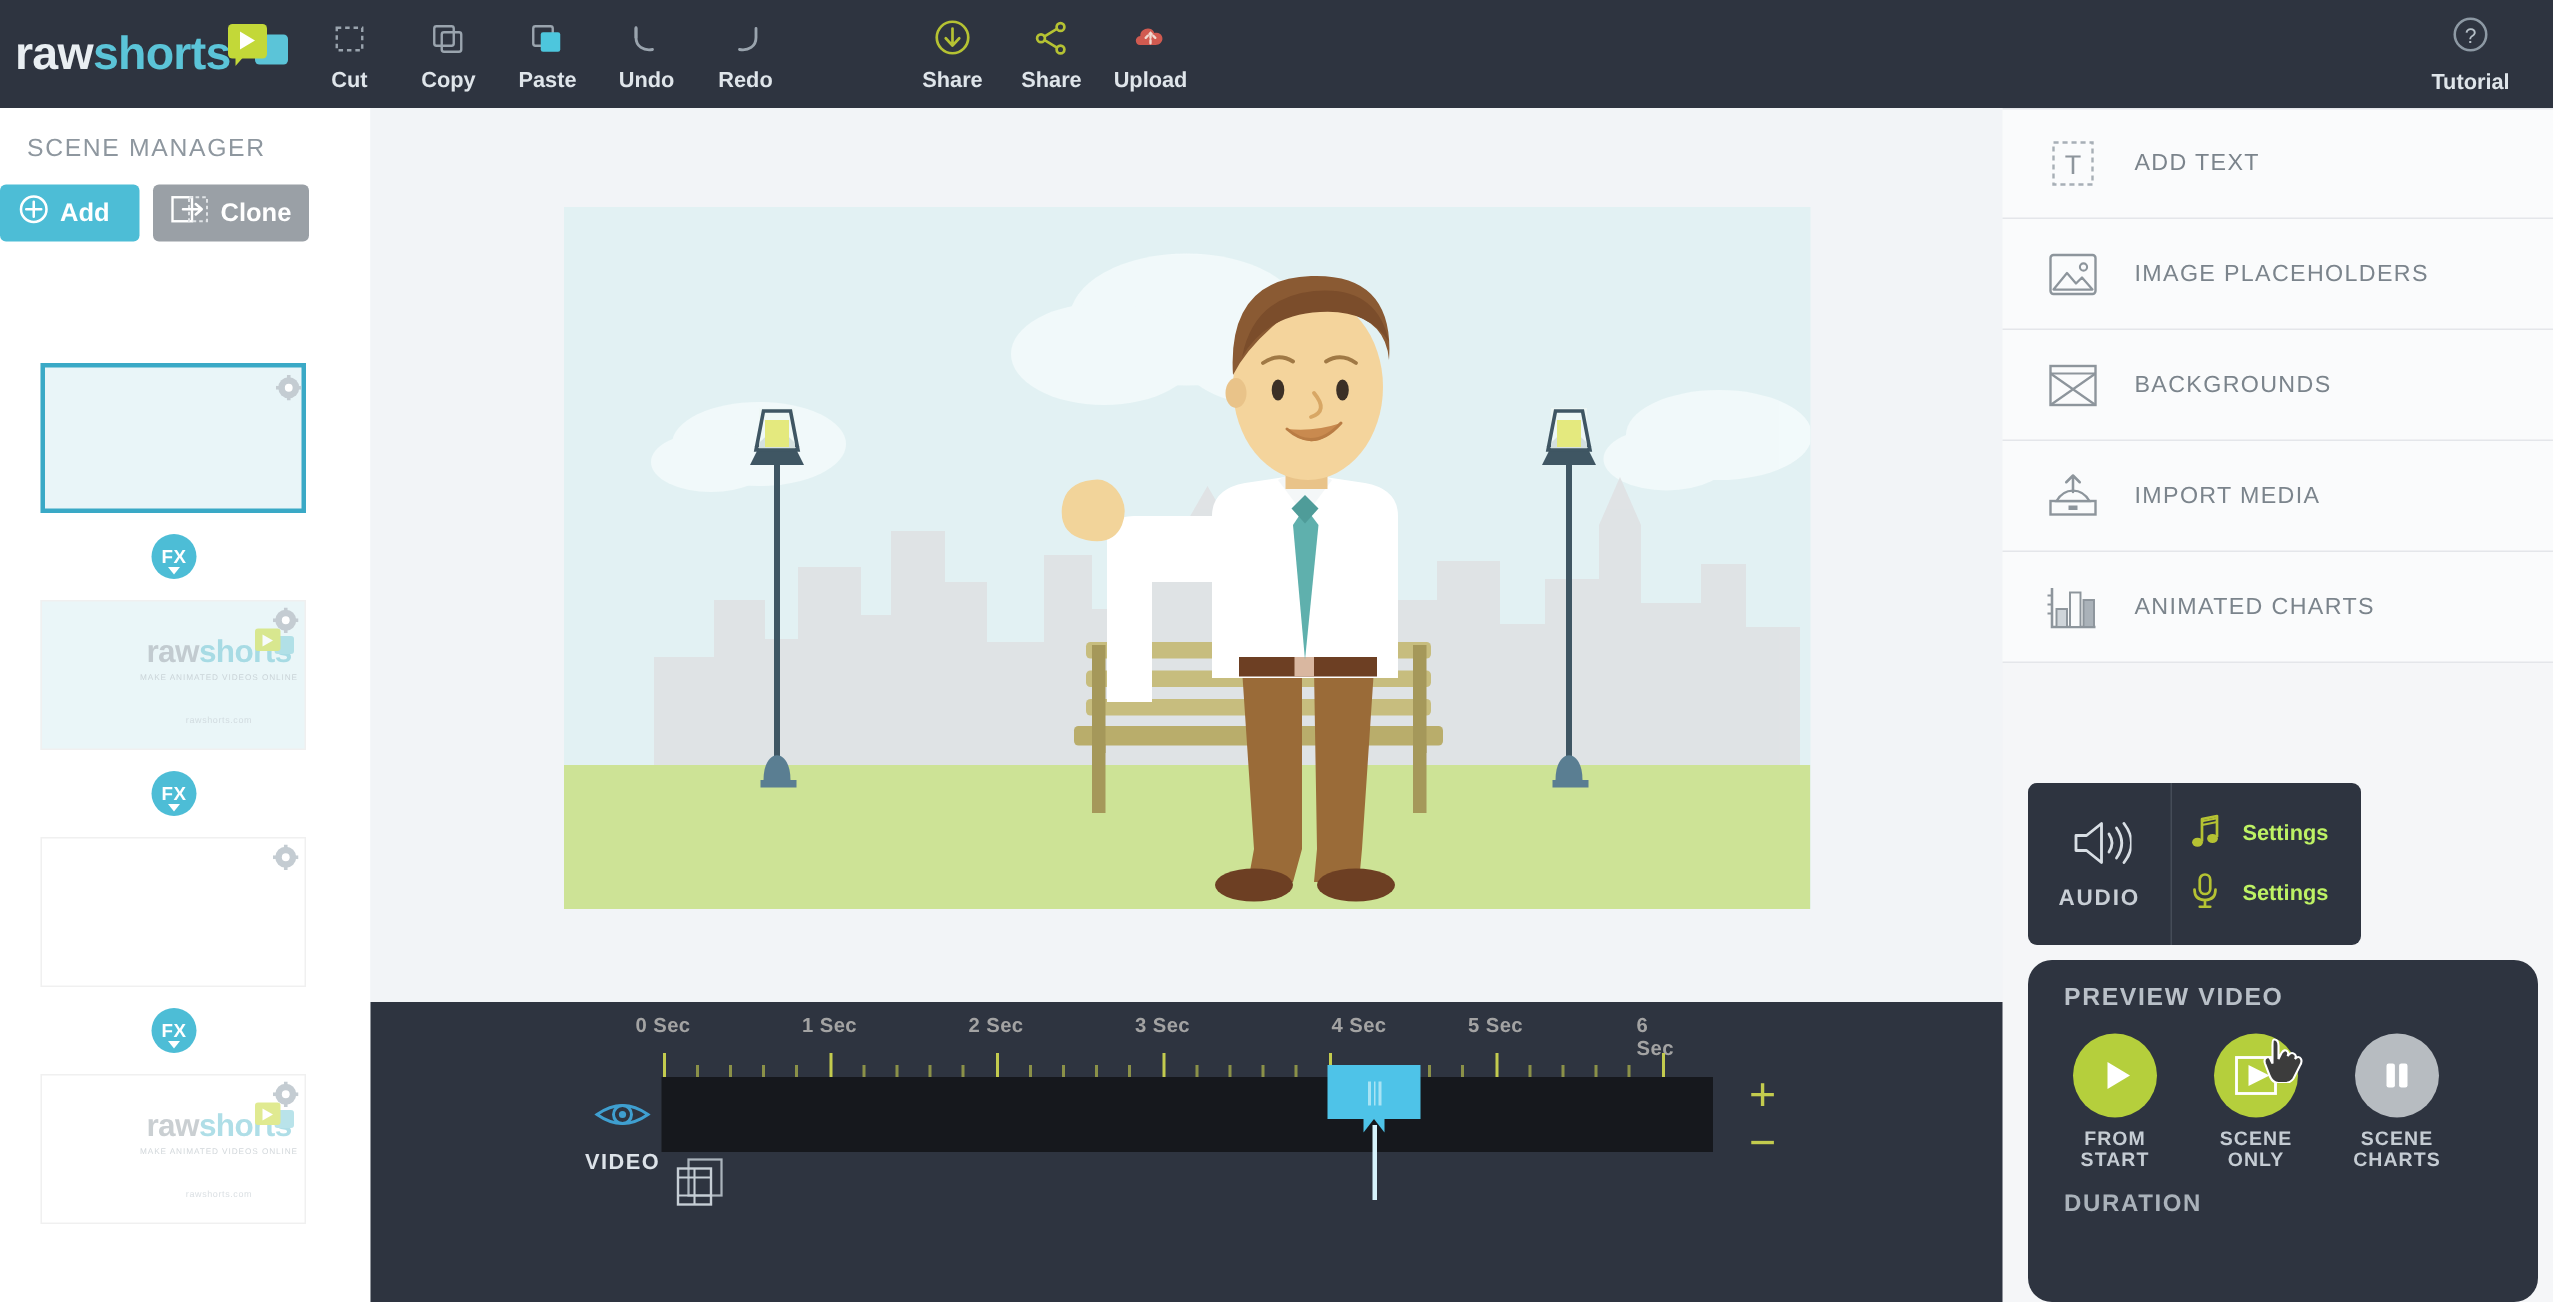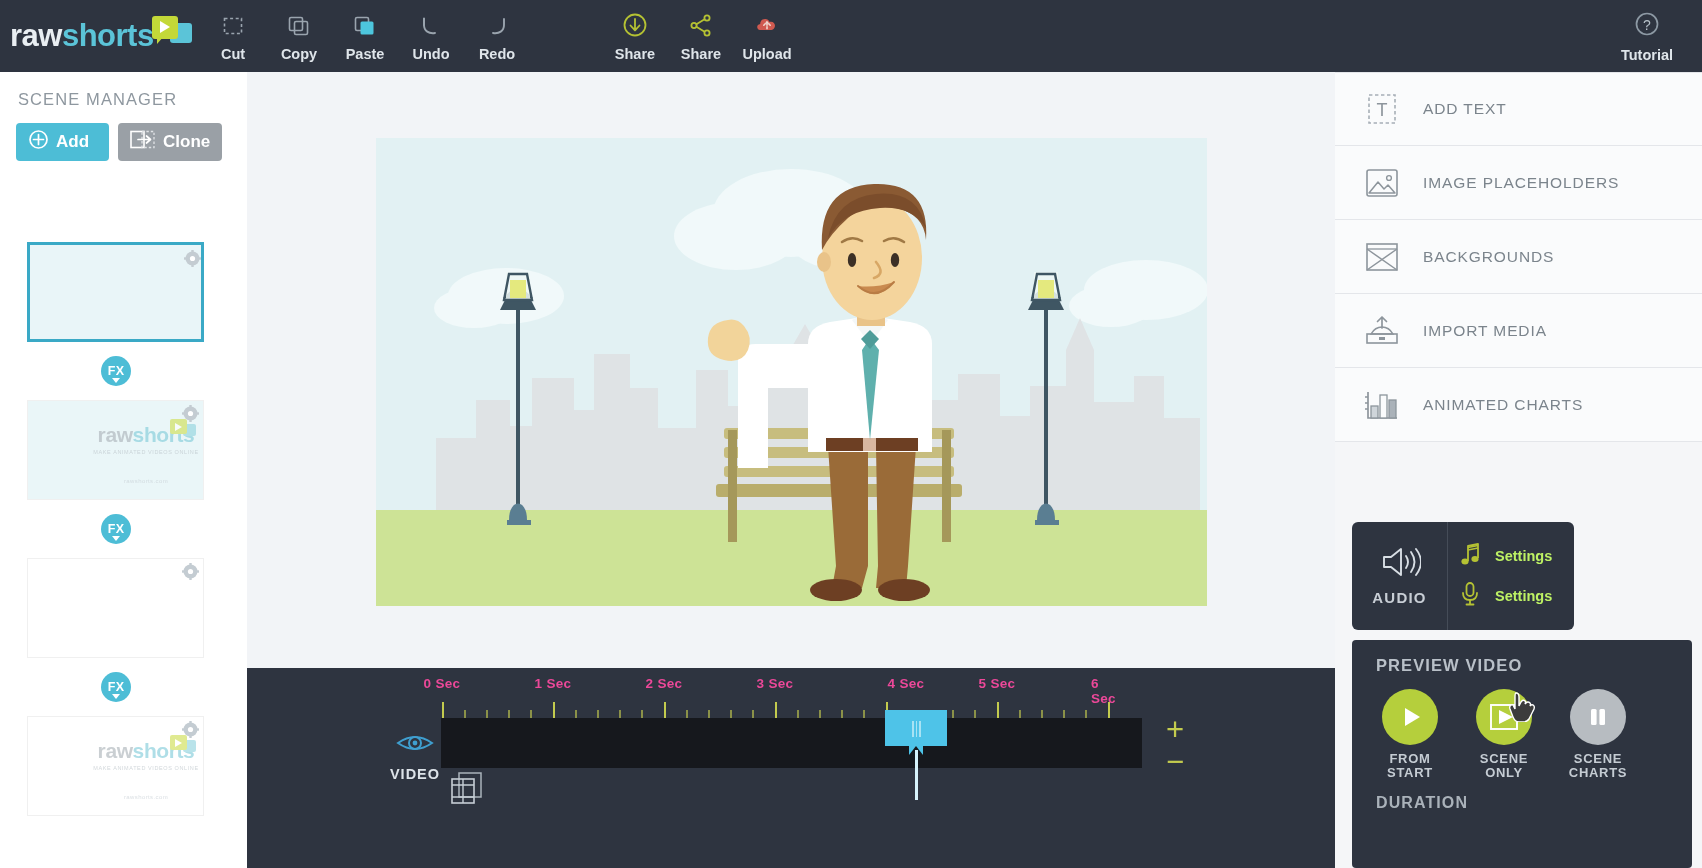--- a/index.html
+++ b/index.html
@@ -51,21 +51,21 @@
 
   
   .leftpanel {
     position: absolute; left: 0; top: 72px; width: 247px; height: 796px;
     background: #ffffff;
   }
   .scene-title {
     font-size: 16.5px; color: #8e979f; letter-spacing: 1.1px;
     padding: 18px 0 0 18px; font-weight: 400;
   }
-  .scene-btns { display: flex; gap: 9px; padding: 14px 0 0 16px; }
+  .scene-btns { display: flex; gap: 9px; padding: 14px 0 0 0; }
   .btn-add, .btn-clone {
     height: 38px; border-radius: 4px; display: flex; align-items: center;
     color: #fff; font-size: 17px; font-weight: 700; cursor: pointer; padding: 0 12px;
   }
   .btn-add { background: #4dbdd6; width: 93px; }
   .btn-clone { background: #9aa0a6; width: 104px; }
   .btn-add .bl, .btn-clone .bl { margin-left: 7px; }
 
   .scene-list { position: absolute; top: 166px; left: 0; width: 247px; height: 630px; overflow: hidden; }
   .scene-item { position: relative; width: 247px; height: 158px; }
@@ -135,39 +135,39 @@
     width: 96px; display:flex; flex-direction: column; align-items:center; justify-content:center;
     border-right: 1px solid #454c58;
   }
   .audio-left .lbl { color:#c8ced5; font-size: 15px; letter-spacing:1.2px; margin-top:7px; font-weight:600;}
   .audio-right { flex:1; display:flex; flex-direction:column; justify-content:center; }
   .audio-row { display:flex; align-items:center; height: 40px; padding-left: 9px; cursor:pointer;}
   .audio-row .st { color:#bef264; font-size:14.5px; margin-left:12px; font-weight:600;}
 
   .preview-card {
     position: absolute; left: 17px; top: 568px; width: 340px; height: 228px;
-    background: #2e3440; border-radius: 4px; padding: 16px 0 0 0;
+    background: #2e3440; border-radius: 16px; padding: 16px 0 0 0;
   }
   .pv-title { color:#b9c0c8; font-size:16.5px; letter-spacing:1.1px; padding-left:24px; font-weight:600;}
   .pv-btns { display:flex; padding: 14px 0 0 20px; gap: 18px; }
   .pv-btn { width: 76px; display:flex; flex-direction:column; align-items:center; cursor:pointer;}
   .pv-circle { width: 56px; height:56px; border-radius:50%; display:flex; align-items:center; justify-content:center;}
   .pv-circle.green { background:#b5cf3c; }
   .pv-circle.grey { background:#b7bcc1; }
   .pv-cap { color:#c5ccd3; font-size:13px; letter-spacing:.7px; text-align:center; margin-top:7px; line-height:14px; font-weight:600;}
   .pv-duration { color:#aab2ba; font-size:16px; letter-spacing:1.1px; padding-left:24px; padding-top:14px; font-weight:600;}
 
   
   .timeline {
     position: absolute; left: 247px; top: 668px; width: 1088px; height: 200px;
     background: #2e3440;
   }
   .ruler { position: absolute; left: 195px; top: 8px; width: 700px; height: 44px; }
   .tick-label {
-    position: absolute; top: 0; font-size: 13.5px; color: #ec4899; font-weight: 600;
+    position: absolute; top: 0; font-size: 13.5px; color: #a3a3a3; font-weight: 600;
     letter-spacing: .3px; transform: translateX(-50%);
   }
   .tick { position: absolute; bottom: 0; width: 1.5px; background: #9aa04a; }
   .tick.major { height: 18px; background:#c3cb4e; }
   .tick.minor { height: 10px; background:#8b9148; }
   .track-bg {
     position: absolute; left: 194px; top: 50px; width: 701px; height: 50px;
     background: #16181d;
   }
   .playhead { position: absolute; top: 42px; width: 62px; cursor: pointer; }

